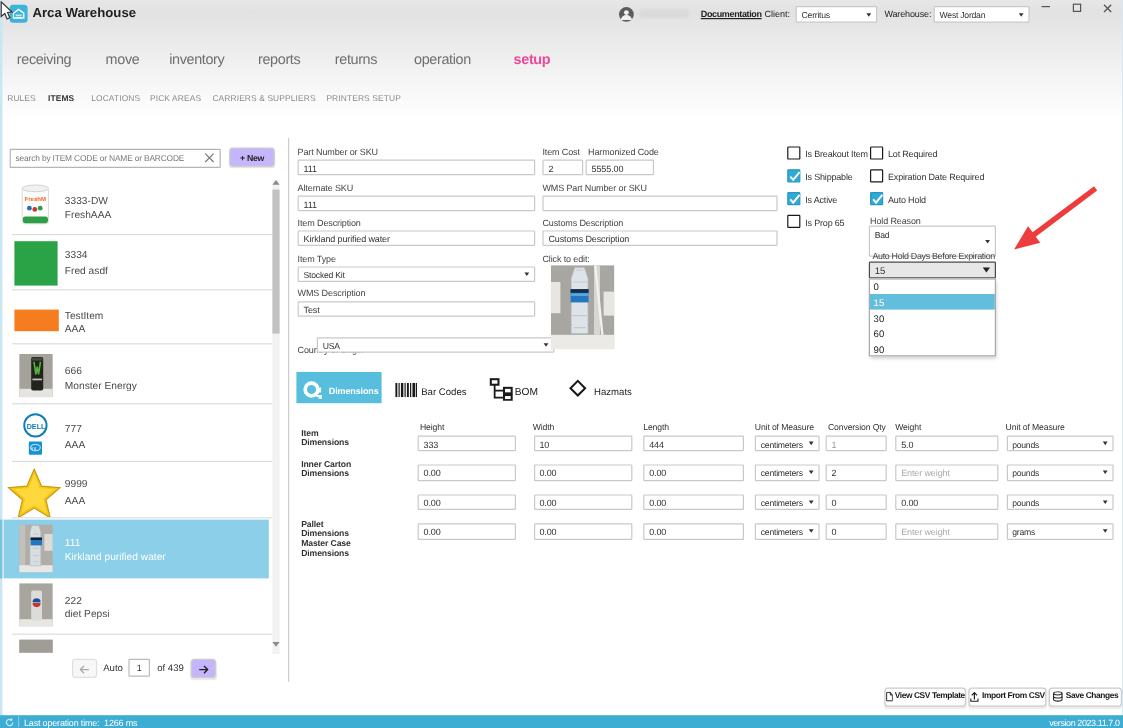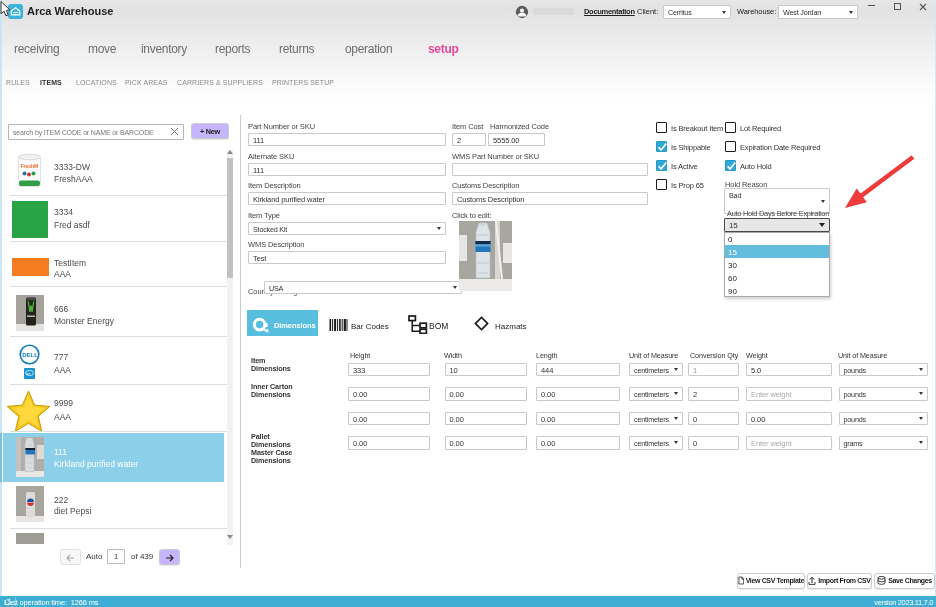--- a/index.html
+++ b/index.html
@@ -381,18 +381,18 @@
     <path d="M1 4.4 c0 .7 1.6 1.3 3.5 1.3 S8 5.1 8 4.4" fill="none" stroke="#222" stroke-width="0.9"></path>
   </svg>
     <span>Save Changes</span>
   </div>
 
 <div class="abs" style="left:0; top:595.5px; width:936px; height:11.5px; background:#3eadd3;"></div>
 <svg class="abs" style="left:4px; top:597.5px;" width="8" height="8" viewBox="0 0 9 9">
   <path d="M7.5 4.5 a3 3 0 1 1 -1 -2.2 M6.5 0.6 v1.9 h-1.9" fill="none" stroke="#cdeaf4" stroke-width="1.1"></path>
 </svg>
 <div class="abs" style="left:15px; top:597px; width:1px; height:9px; background:#7fcbe2;"></div>
-<div class="abs" style="left:4px; top:598px; font-size:7.5px; letter-spacing:-0.15px; color:#fff;">Last operation time:&nbsp; 1266 ms</div>
+<div class="abs" style="left:20px; top:598px; font-size:7.5px; letter-spacing:-0.15px; color:#fff;">Last operation time:&nbsp; 1266 ms</div>
 <div class="abs" style="right:3px; top:598px; font-size:7.5px; letter-spacing:-0.35px; color:#fff; position:absolute;">version 2023.11.7.0</div>
 
 <svg class="abs" style="left:0px; top:1px;" width="12" height="18" viewBox="0 0 12 18">
   <path d="M1 .5 L1 12.8 L4 10.2 L5.9 14.8 L8.2 13.8 L6.3 9.4 L10 9 Z" fill="#fff" stroke="#333" stroke-width="1"></path>
 </svg>
 
 </body></html>

